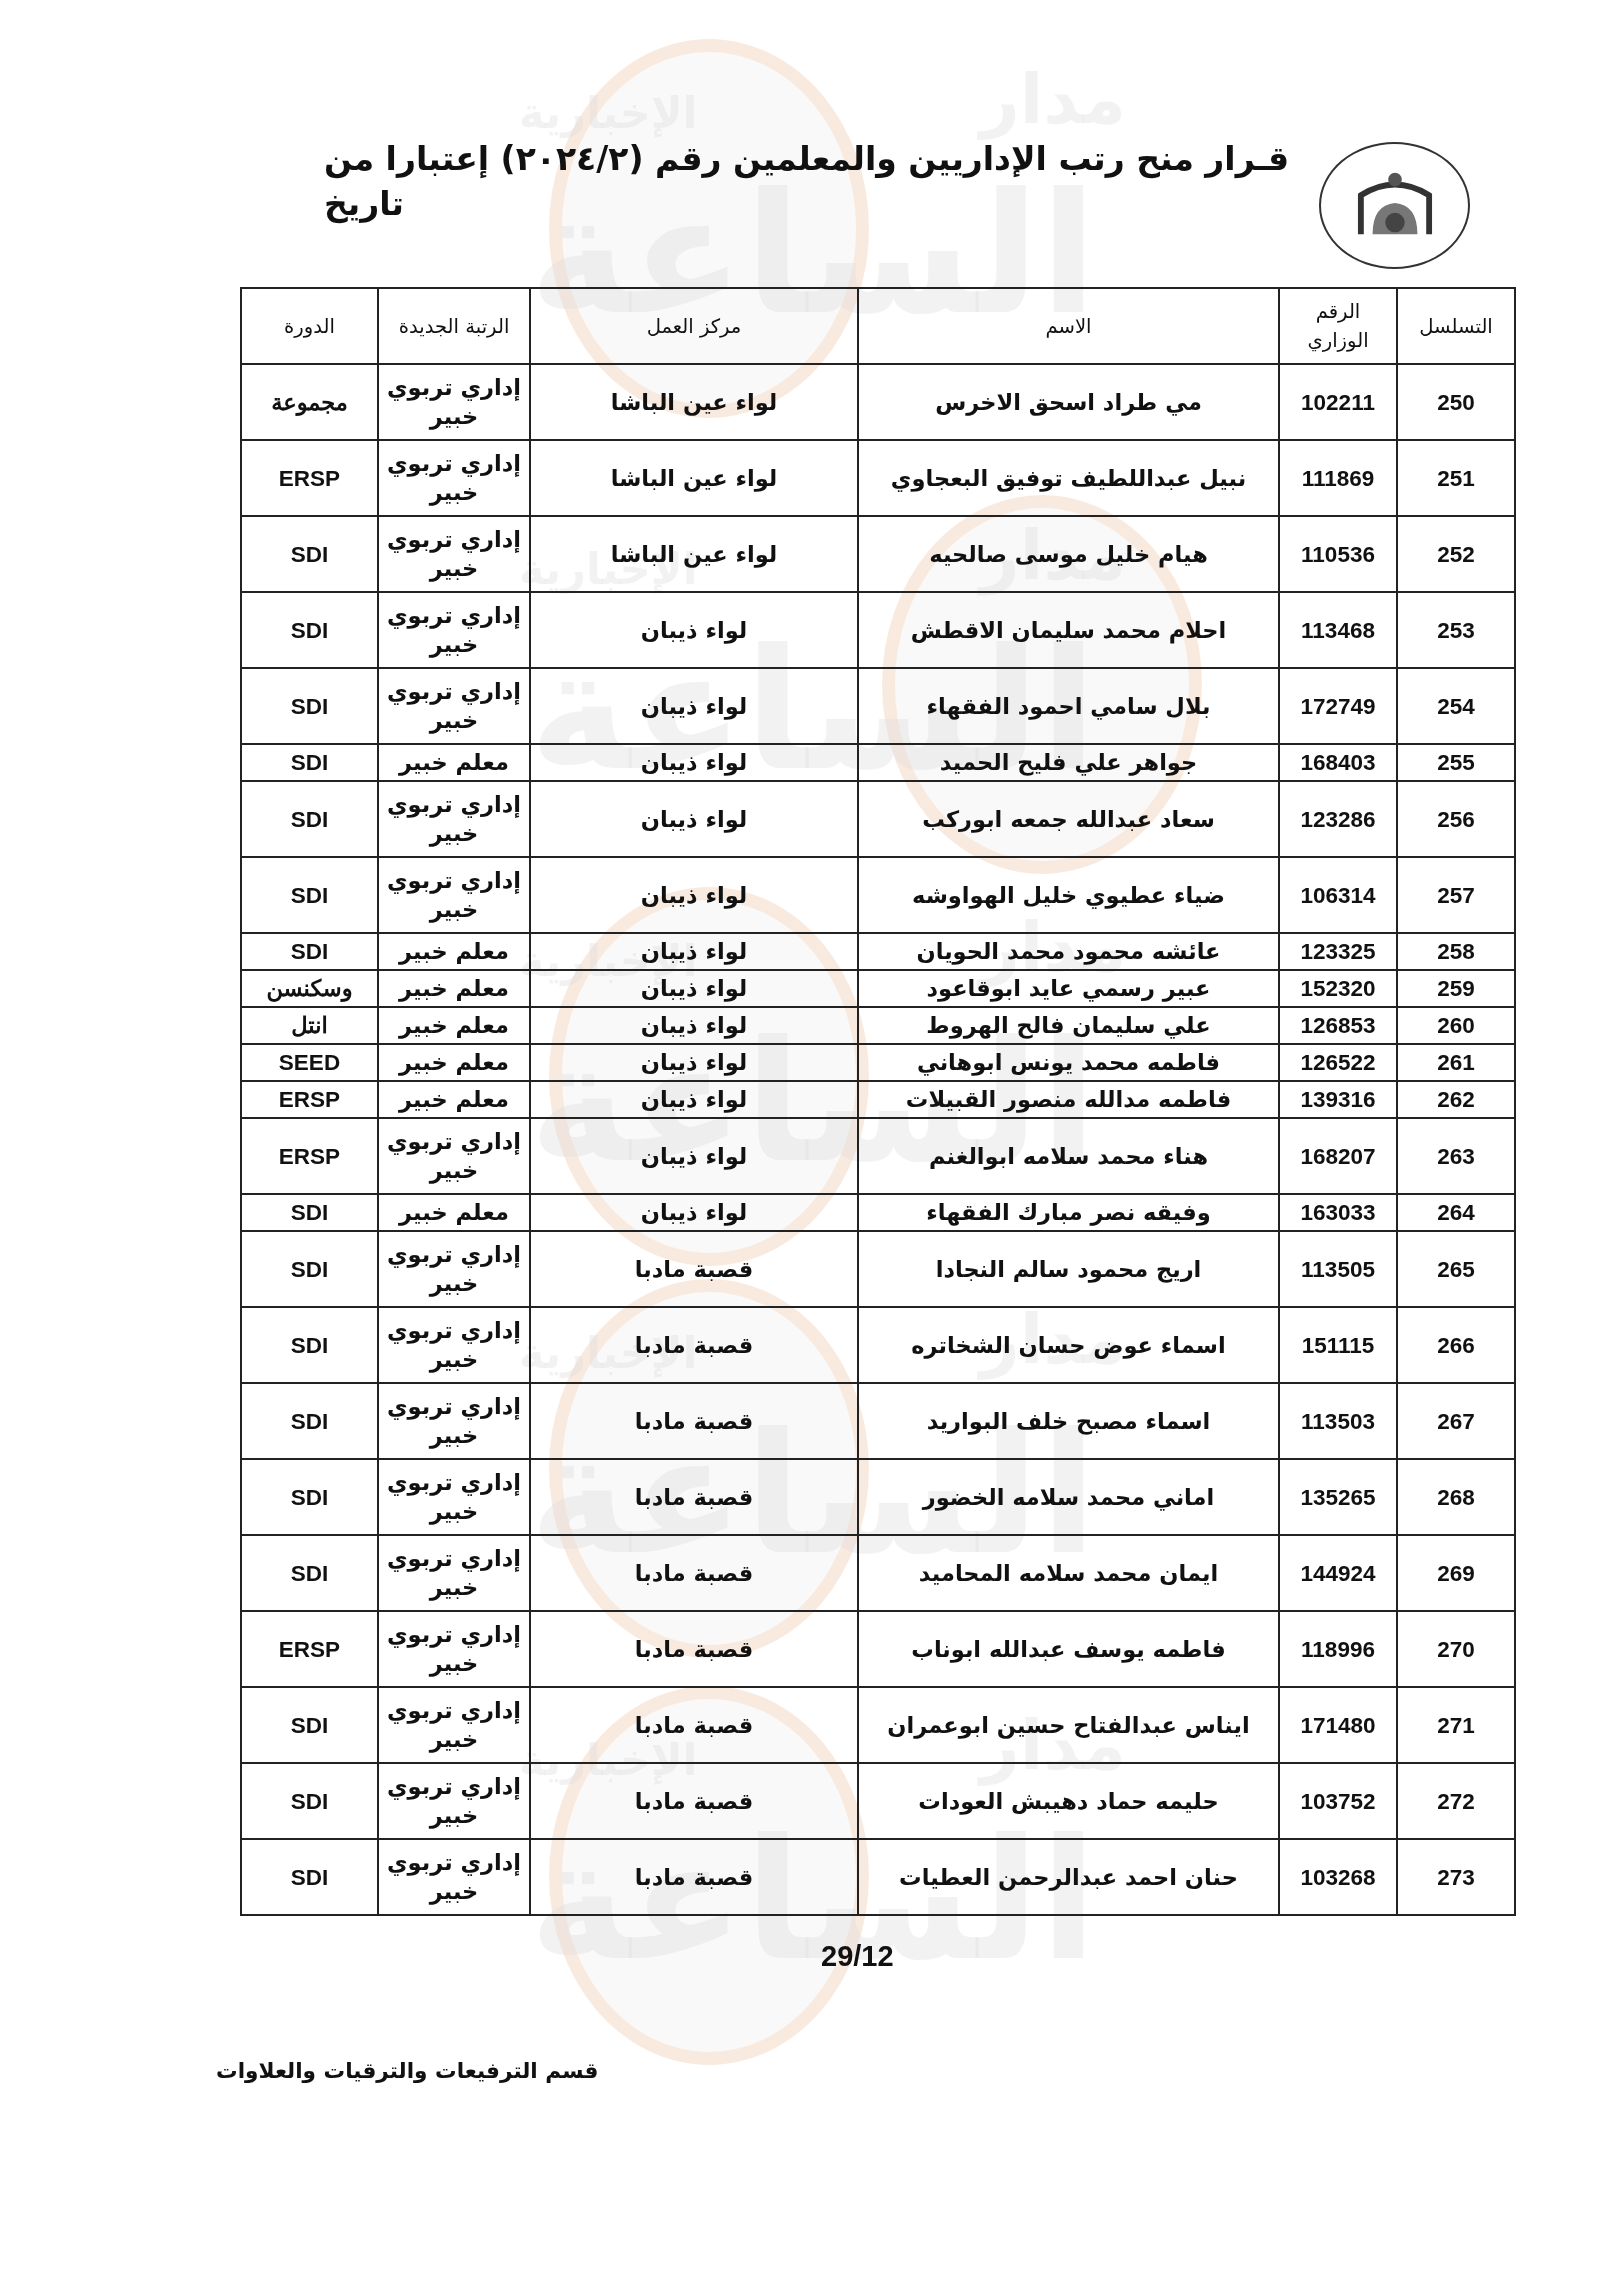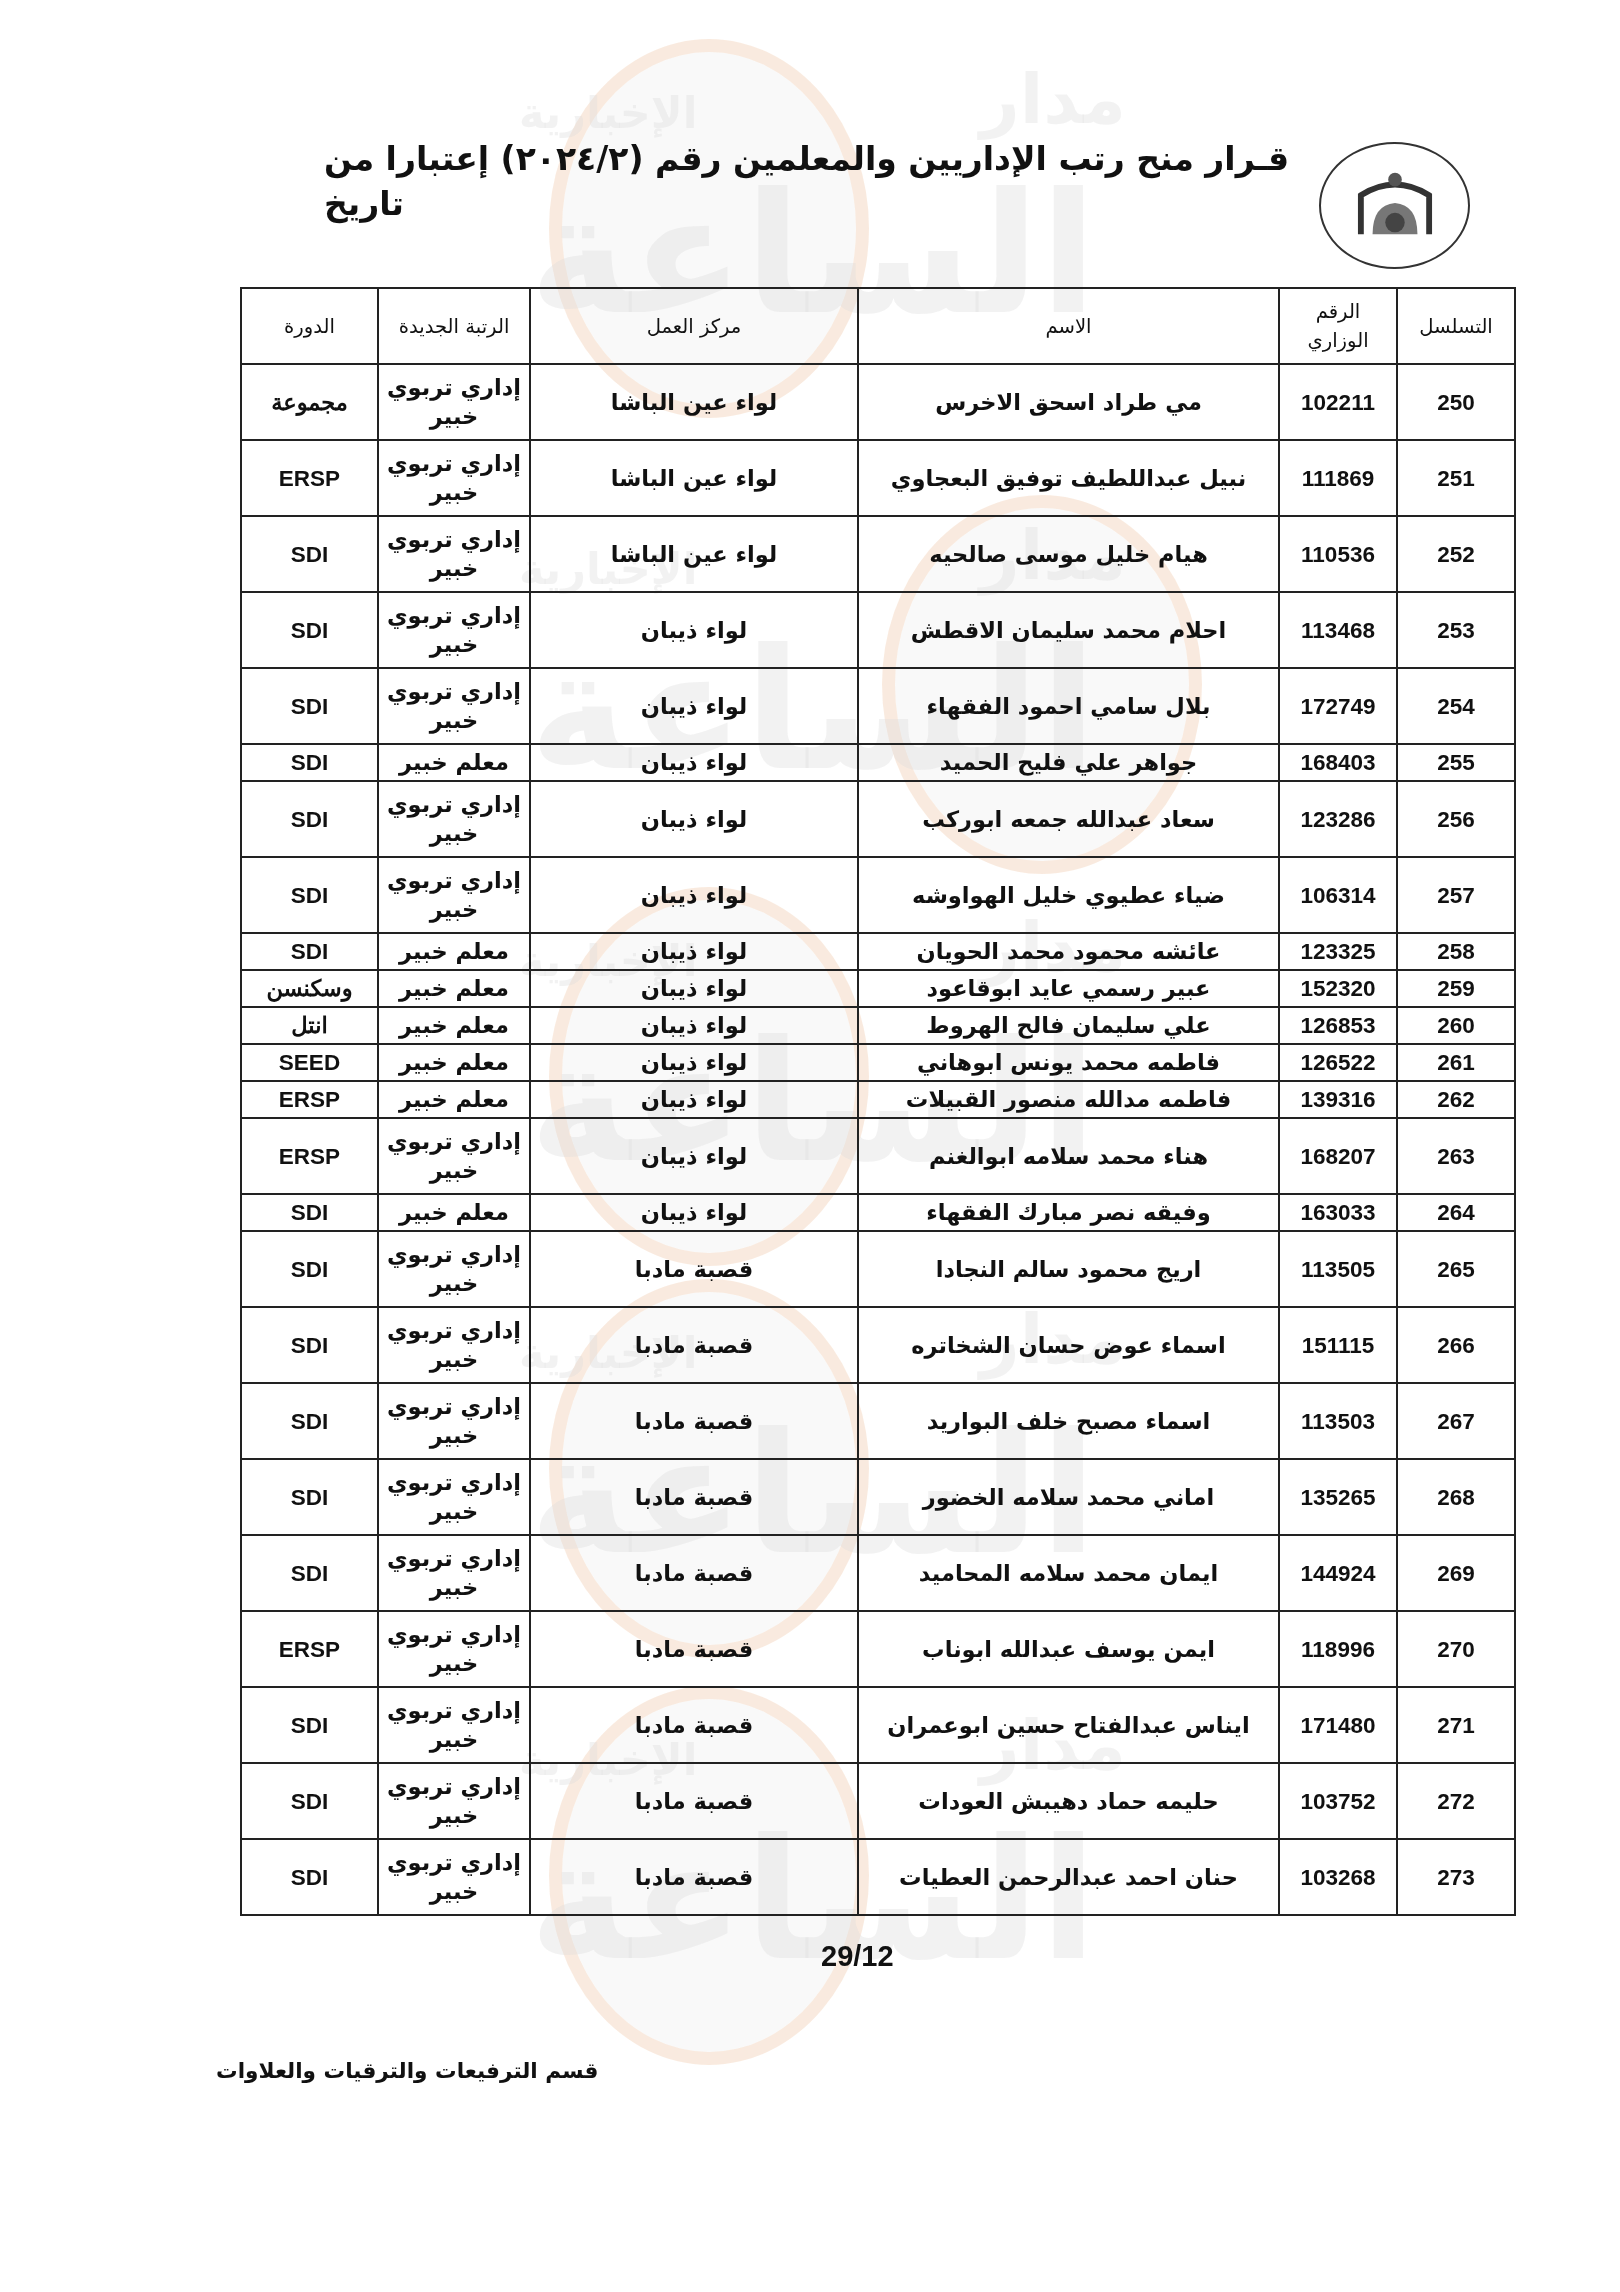--- a/index.html
+++ b/index.html
@@ -267,21 +267,21 @@
         <td class="num-col">269</td>
         <td class="num-col">144924</td>
         <td>ايمان محمد سلامه المحاميد</td>
         <td>قصبة مادبا</td>
         <td style="line-height: 29px;">إداري تربوي خبير</td>
         <td class="code-col">SDI</td>
       </tr>
       <tr class="tall">
         <td class="num-col">270</td>
         <td class="num-col">118996</td>
-        <td>ايمن يوسف عبدالله ابوناب</td>
+        <td>فاطمه يوسف عبدالله ابوناب</td>
         <td>قصبة مادبا</td>
         <td style="line-height: 29px;">إداري تربوي خبير</td>
         <td class="code-col">ERSP</td>
       </tr>
       <tr class="tall">
         <td class="num-col">271</td>
         <td class="num-col">171480</td>
         <td>ايناس عبدالفتاح حسين ابوعمران</td>
         <td>قصبة مادبا</td>
         <td style="line-height: 29px;">إداري تربوي خبير</td>

